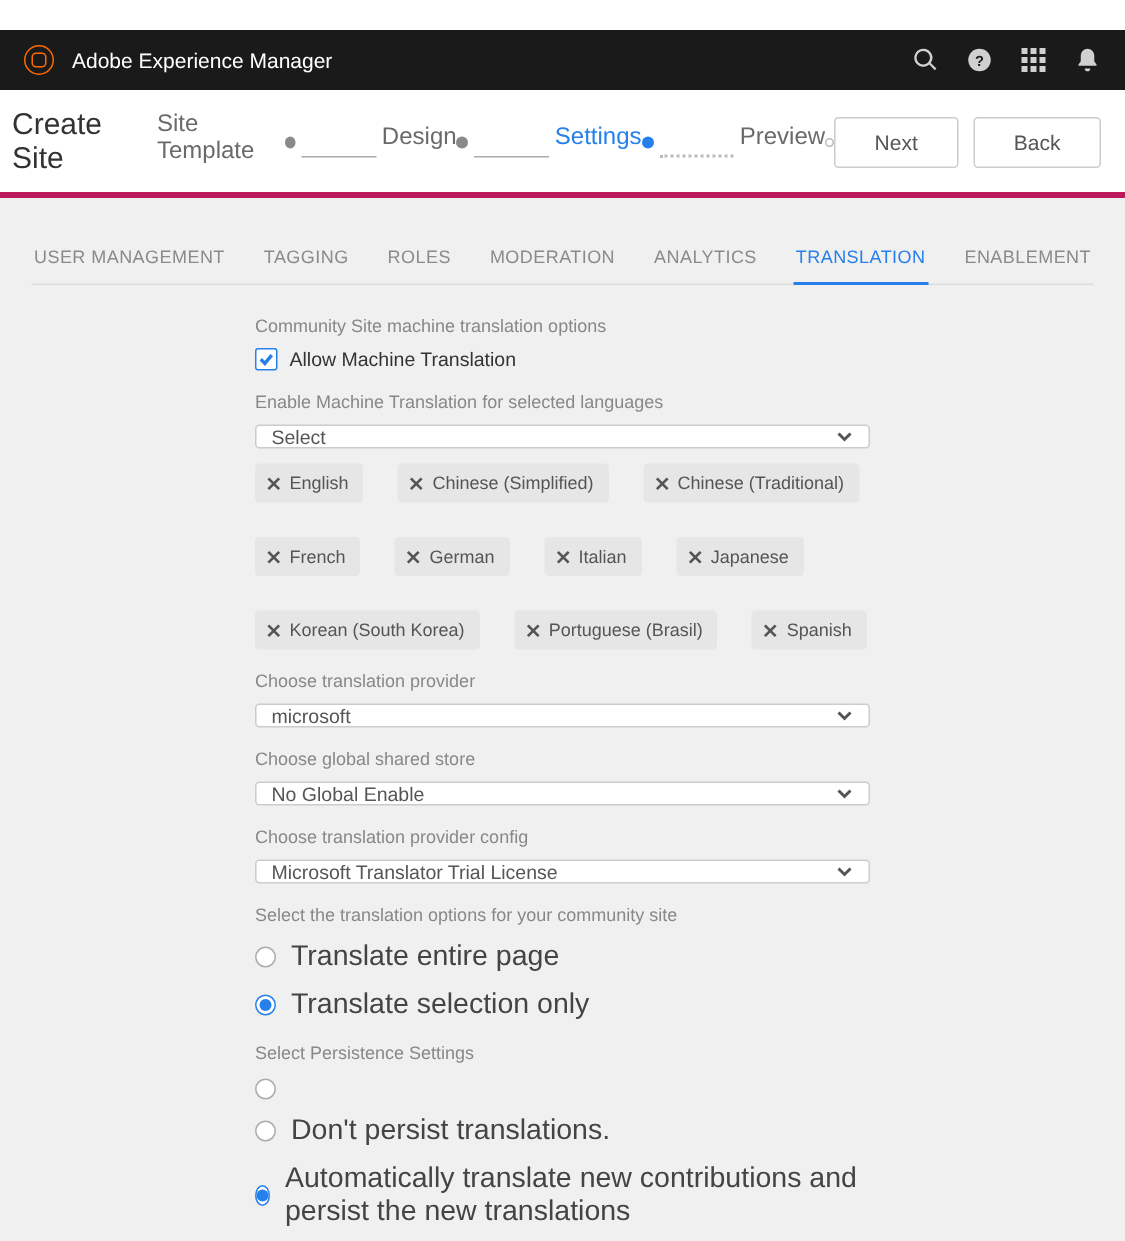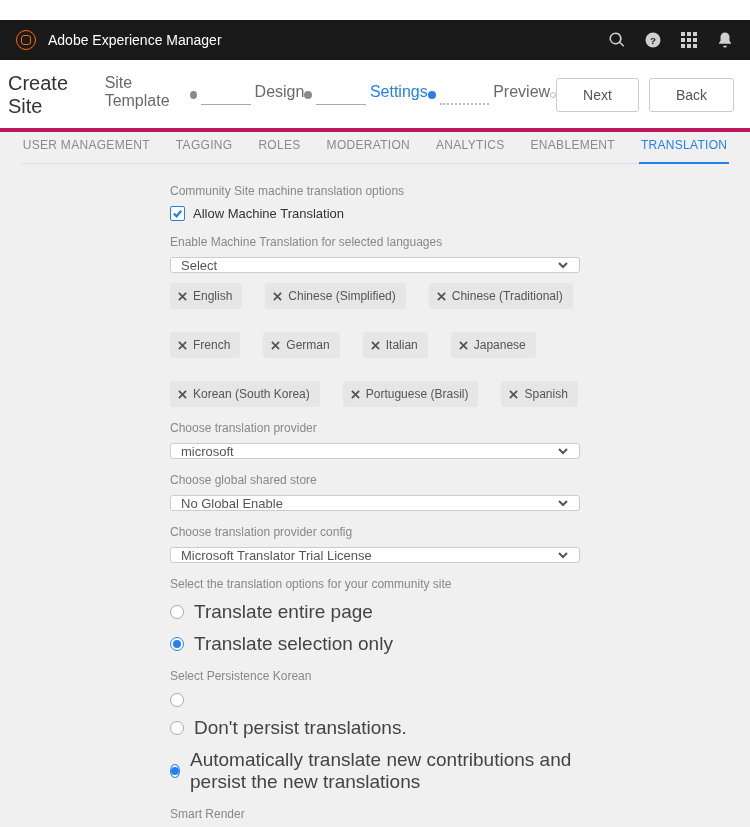--- a/index.html
+++ b/index.html
@@ -29,21 +29,21 @@
   .step.future .step-dot { background:#fff; border:1px solid #bbb; width:6px; height:6px; }
   .step-line { height:1px; border-top:2px dotted #bbb; width:56px; margin: 0 4px; position:relative; top:9px;}
   .step-line.solid { border-top:1px solid #aaa; }
   .wizard-buttons { display:flex; gap:10px; }
   .btn { border:1px solid #ccc; background:#fff; color:#555; font-size:14px; padding: 8px 26px; border-radius:3px; cursor:pointer; }
 
   
   .content-area { background:#f0f0f0; min-height: 740px; padding-bottom: 20px;}
   
   
-  .tabs-wrap { display:flex; justify-content:center; }
+  .tabs-wrap { display:flex; justify-content:center; padding-top: 26px; }
   .tabs { display:flex; gap:22px; border-bottom:1px solid #ddd; }
   .tab { font-size:12px; color:#8a8a8a; padding: 6px 2px 10px 2px; letter-spacing:0.3px; cursor:pointer; }
   .tab.active { color:#2680eb; border-bottom:2px solid #2680eb; margin-bottom:-1px; }
 
   
   .form-body { max-width: 410px; margin: 20px auto 4px auto; padding: 0 0 0 0; }
   .section-label { font-size:12px; color:#888; margin: 14px 0 8px 0; }
   .checkbox-row { display:flex; align-items:center; gap:8px; font-size:13px; color:#333; margin-bottom:10px;}
   .chk { width:15px; height:15px; border:1px solid #2680eb; border-radius:2px; display:flex; align-items:center; justify-content:center; background:#fff;}
   .chk svg { width:11px; height:11px; stroke:#2680eb; stroke-width:2.5; fill:none; }
@@ -133,22 +133,22 @@
 </div>
 
 <div class="content-area">
   <div class="tabs-wrap">
     <div class="tabs">
       <div class="tab">USER MANAGEMENT</div>
       <div class="tab">TAGGING</div>
       <div class="tab">ROLES</div>
       <div class="tab">MODERATION</div>
       <div class="tab">ANALYTICS</div>
+      <div class="tab active">TRANSLATION</div>
       <div class="tab">ENABLEMENT</div>
-      <div class="tab active">TRANSLATION</div>
     </div>
   </div>
 
   <div class="form-body">
     <div class="section-label">Community Site machine translation options</div>
     <div class="checkbox-row">
       <div class="chk">
           <svg viewBox="0 0 12 12">
             <polyline points="2,6 5,9 10,3"></polyline>
           </svg>
@@ -253,21 +253,21 @@
     <div class="section-label">Select the translation options for your community site</div>
     <div class="radio-row">
       <div class="radio"></div>
       <span>Translate entire page</span>
     </div>
     <div class="radio-row">
       <div class="radio selected"></div>
       <span>Translate selection only</span>
     </div>
 
-    <div class="section-label">Select Persistence Korean</div>
+    <div class="section-label">Select Persistence Settings</div>
     <div class="radio-row">
       <div class="radio"></div>
     </div>
     <div class="radio-row">
       <div class="radio"></div>
       <span>Don't persist translations.</span>
     </div>
     <div class="radio-row">
       <div class="radio selected"></div>
       <span>Automatically translate new contributions and persist the new translations</span>

